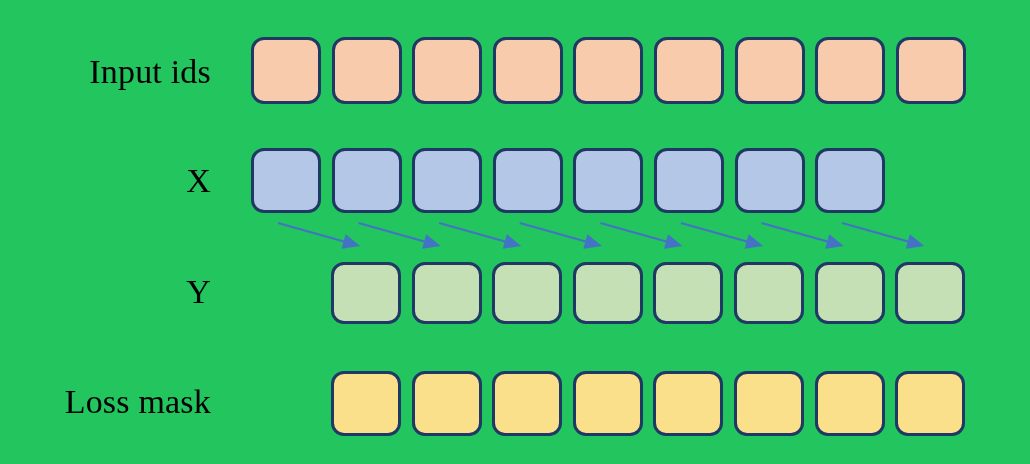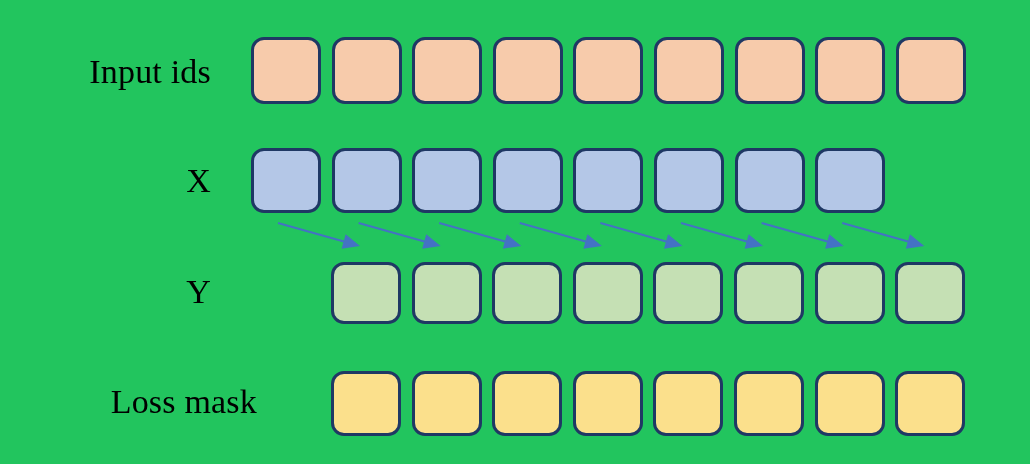--- a/index.html
+++ b/index.html
@@ -48,21 +48,21 @@
   }
 </style>
 </head>
 <body>
 
 <div id="diagram-root">
 
   <div class="row-label" style="top: 55px; left: 0px; width: 211px;">Input ids</div>
   <div class="row-label" style="top: 164px; left: 0px; width: 211px;">X</div>
   <div class="row-label" style="top: 275px; left: 0px; width: 211px;">Y</div>
-  <div class="row-label" style="top: 385px; left: 0px; width: 211px; padding-left: 46px;">Loss mask</div>
+  <div class="row-label" style="top: 385px; left: 0px; width: 211px;">Loss mask</div>
 
   <div class="token-row" style="left: 251px; top: 37px; height: 67px; gap: 10.6px;">
       <div class="token-box" style="width: 70px; height: 67px; background: rgb(247, 203, 171); border-color: rgb(31, 56, 100); border-width: 3px; border-radius: 13px;"></div>
       <div class="token-box" style="width: 70px; height: 67px; background: rgb(247, 203, 171); border-color: rgb(31, 56, 100); border-width: 3px; border-radius: 13px;"></div>
       <div class="token-box" style="width: 70px; height: 67px; background: rgb(247, 203, 171); border-color: rgb(31, 56, 100); border-width: 3px; border-radius: 13px;"></div>
       <div class="token-box" style="width: 70px; height: 67px; background: rgb(247, 203, 171); border-color: rgb(31, 56, 100); border-width: 3px; border-radius: 13px;"></div>
       <div class="token-box" style="width: 70px; height: 67px; background: rgb(247, 203, 171); border-color: rgb(31, 56, 100); border-width: 3px; border-radius: 13px;"></div>
       <div class="token-box" style="width: 70px; height: 67px; background: rgb(247, 203, 171); border-color: rgb(31, 56, 100); border-width: 3px; border-radius: 13px;"></div>
       <div class="token-box" style="width: 70px; height: 67px; background: rgb(247, 203, 171); border-color: rgb(31, 56, 100); border-width: 3px; border-radius: 13px;"></div>
       <div class="token-box" style="width: 70px; height: 67px; background: rgb(247, 203, 171); border-color: rgb(31, 56, 100); border-width: 3px; border-radius: 13px;"></div>

